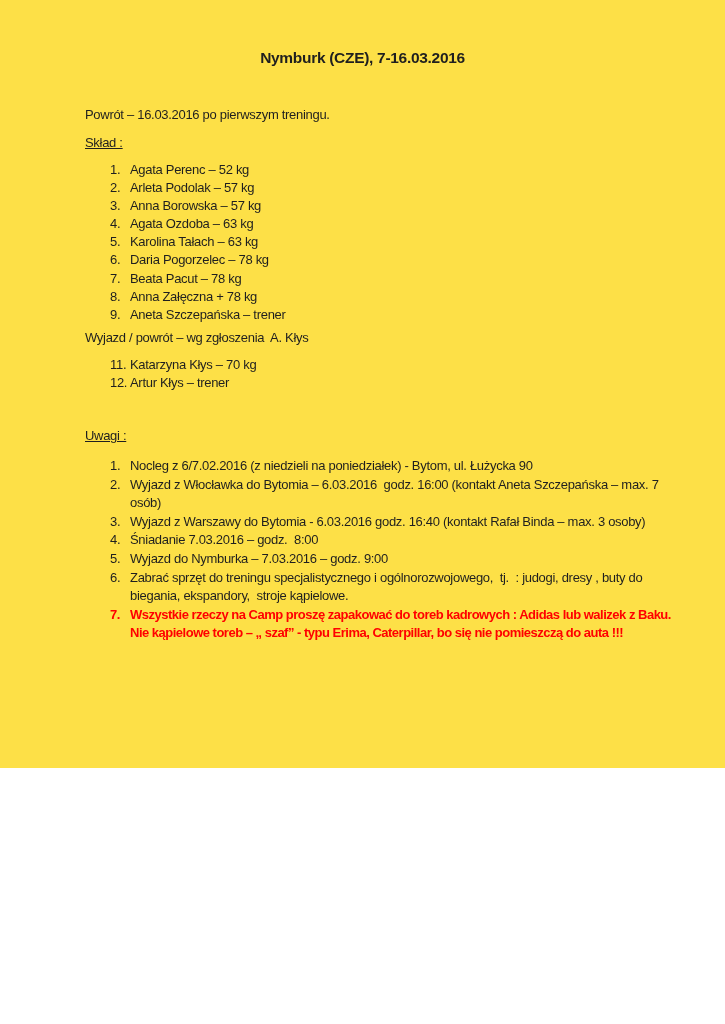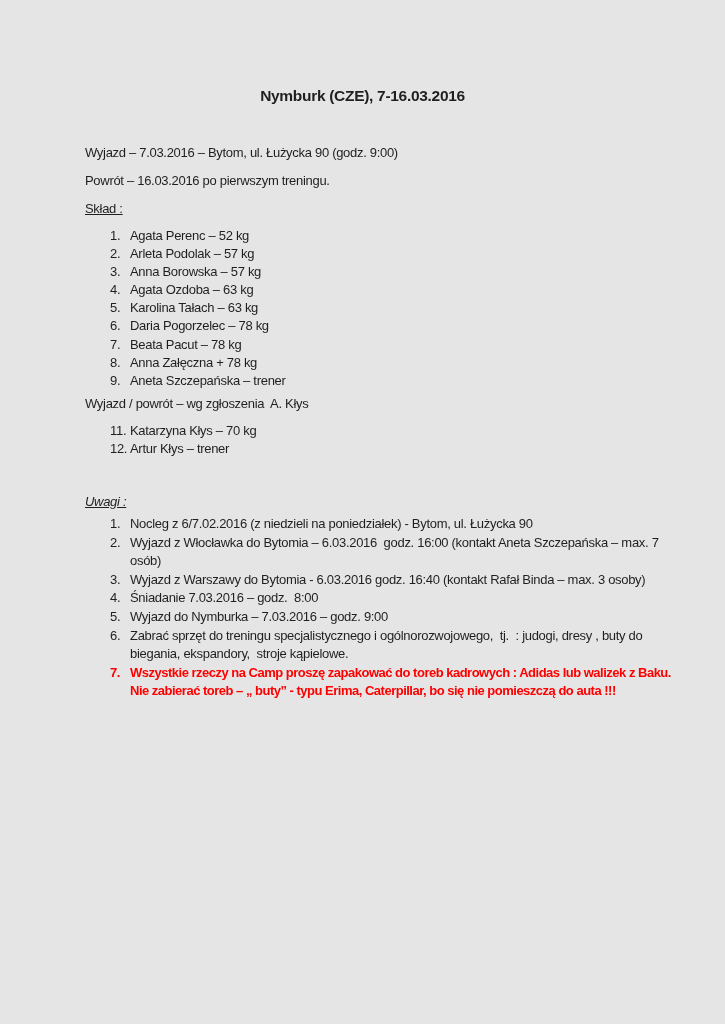--- a/index.html
+++ b/index.html
@@ -1,40 +1,40 @@
 <!DOCTYPE html>
 <html style="--highlight: #ff0000; --text: #1f1f1f;"><head>
 <meta charset="utf-8">
 <style>
   html, body { margin: 0; padding: 0; background: #ffffff; }
   .page {
     position: relative;
     width: 725px;
-    height: 1024px;
+    height: 768px;
     box-sizing: border-box;
-    background: #e5e5e5;
-    padding: 86px 45px 0 85px;
+    background: #fde047;
+    padding: 48px 45px 0 85px;
     font-family: "Liberation Sans", sans-serif;
     font-size: 13px;
     line-height: 19px;
     color: #1f1f1f;
     letter-spacing: -0.3px;
     overflow: hidden;
   }
   .doc-title {
     font-size: 15.5px;
     font-weight: bold;
     text-align: center;
     margin: 0 40px 38px 0;
     white-space: pre-wrap;
   }
   .para { margin: 0 0 9px 0; white-space: pre-wrap; }
   .heading-underline { text-decoration: underline; }
   .roster-heading { }
-  .notes-heading { margin-top: 34px; margin-bottom: 4px; font-style: italic; }
+  .notes-heading { margin-top: 34px; margin-bottom: 12px; }
   .list { margin: 0; }
   .roster-list { margin-bottom: 4px; }
   .trip2-list { margin-top: 9px; }
   .li { display: flex; align-items: flex-start; }
   .roster-list .li, .trip2-list .li { line-height: 18.1px; }
   .notes-list .li { line-height: 18.6px; }
   .num { flex: 0 0 20px; margin-left: 25px; }
   .txt { flex: 1; white-space: pre-wrap; }
   .note-red {
     color: var(--highlight, #ff0000);
@@ -42,21 +42,20 @@
     letter-spacing: -0.5px;
   }
 </style>
 </head>
 <body>
 
 <div class="page">
 
   <h1 class="doc-title">Nymburk (CZE), 7-16.03.2016</h1>
 
-  <p class="para">Wyjazd – 7.03.2016 – Bytom, ul. Łużycka 90 (godz. 9:00)</p>
   <p class="para">Powrót – 16.03.2016 po pierwszym treningu.</p>
   <p class="para heading-underline roster-heading">Skład :</p>
 
   <div class="list roster-list">
     <div class="li">
         <span class="num">1.</span>
         <span class="txt">Agata Perenc – 52 kg</span>
       </div>
     <div class="li">
         <span class="num">2.</span>
@@ -127,17 +126,17 @@
     <div class="li">
         <span class="num">5.</span>
         <span class="txt">Wyjazd do Nymburka – 7.03.2016 – godz. 9:00</span>
       </div>
     <div class="li">
         <span class="num">6.</span>
         <span class="txt">Zabrać sprzęt do treningu specjalistycznego i ogólnorozwojowego,  tj.  : judogi, dresy , buty do biegania, ekspandory,  stroje kąpielowe.</span>
       </div>
     <div class="li note-red">
         <span class="num">7.</span>
-        <span class="txt">Wszystkie rzeczy na Camp proszę zapakować do toreb kadrowych : Adidas lub walizek z Baku. Nie zabierać toreb – „ buty” - typu Erima, Caterpillar, bo się nie pomieszczą do auta !!!</span>
+        <span class="txt">Wszystkie rzeczy na Camp proszę zapakować do toreb kadrowych : Adidas lub walizek z Baku. Nie kąpielowe toreb – „ szaf” - typu Erima, Caterpillar, bo się nie pomieszczą do auta !!!</span>
       </div>
   </div>
 
 </div>
 
 </body></html>

